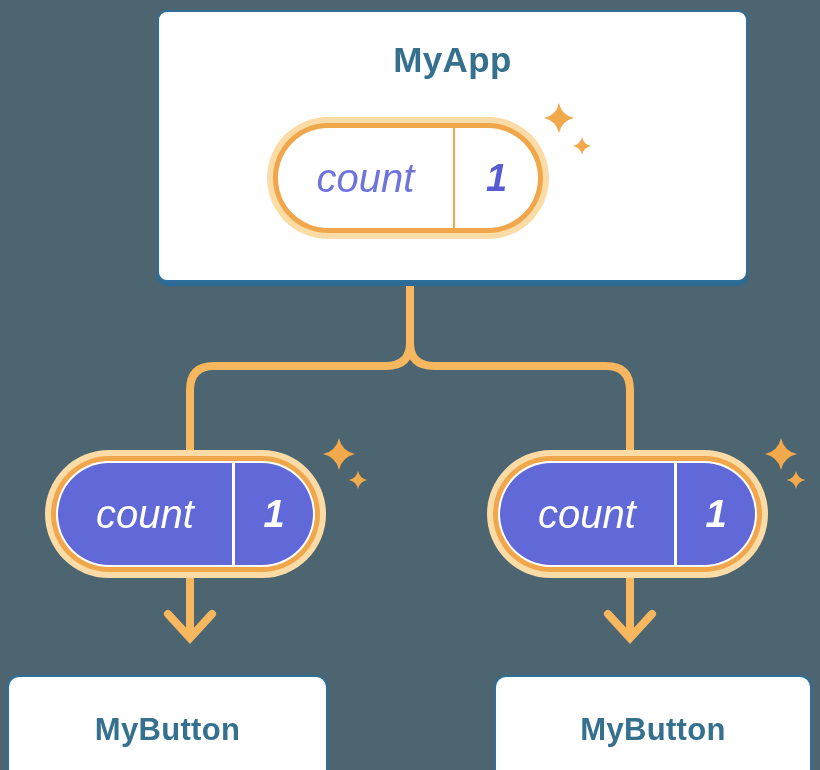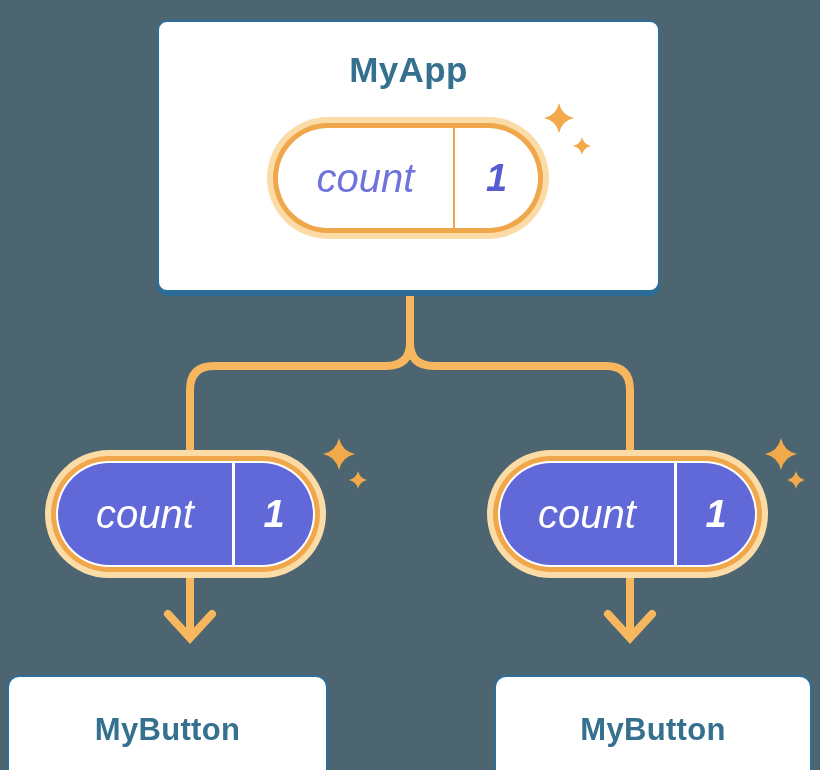--- a/index.html
+++ b/index.html
@@ -23,22 +23,22 @@
 
   .card {
     position: absolute;
     background: #FFFFFF;
     border: 2px solid #2E6F9A;
     box-shadow: 0 4px 0 #2B6B95;
     box-sizing: border-box;
     z-index: 2;
   }
   .card-root {
-    left: 157px; top: 20px;
-    width: 503px; height: 272px;
+    left: 157px; top: 10px;
+    width: 591px; height: 272px;
     border-radius: 10px;
   }
   .card-root .root-title {
     margin-top: 28px;
     text-align: center;
     font-size: 35px;
     font-weight: 600;
     letter-spacing: 0.4px;
     color: #35708F;
   }

